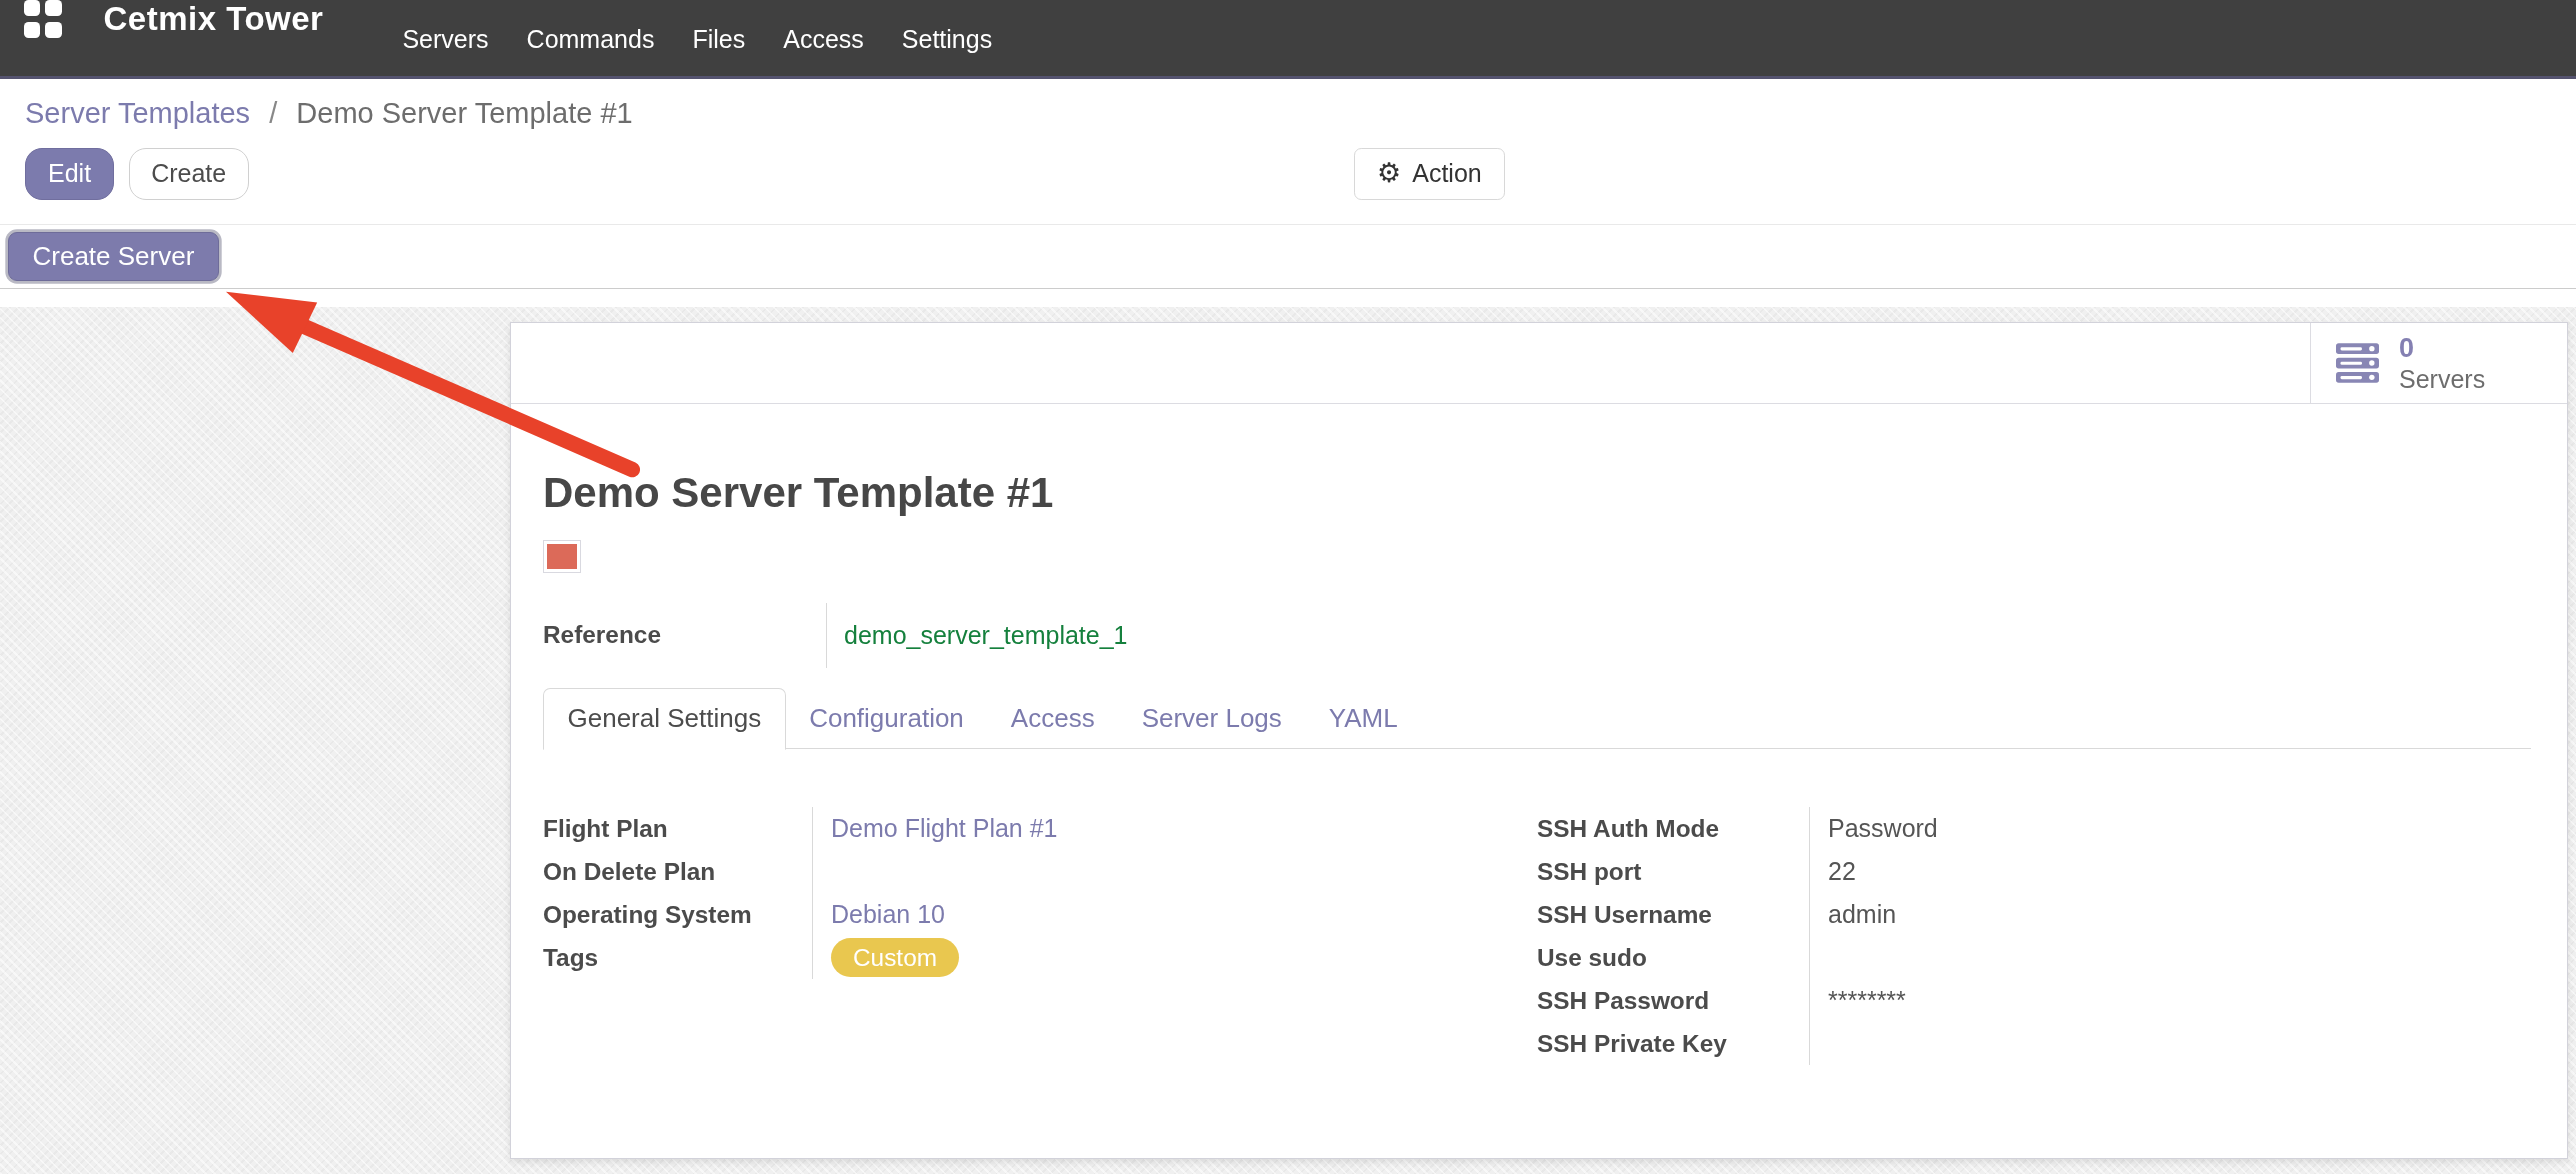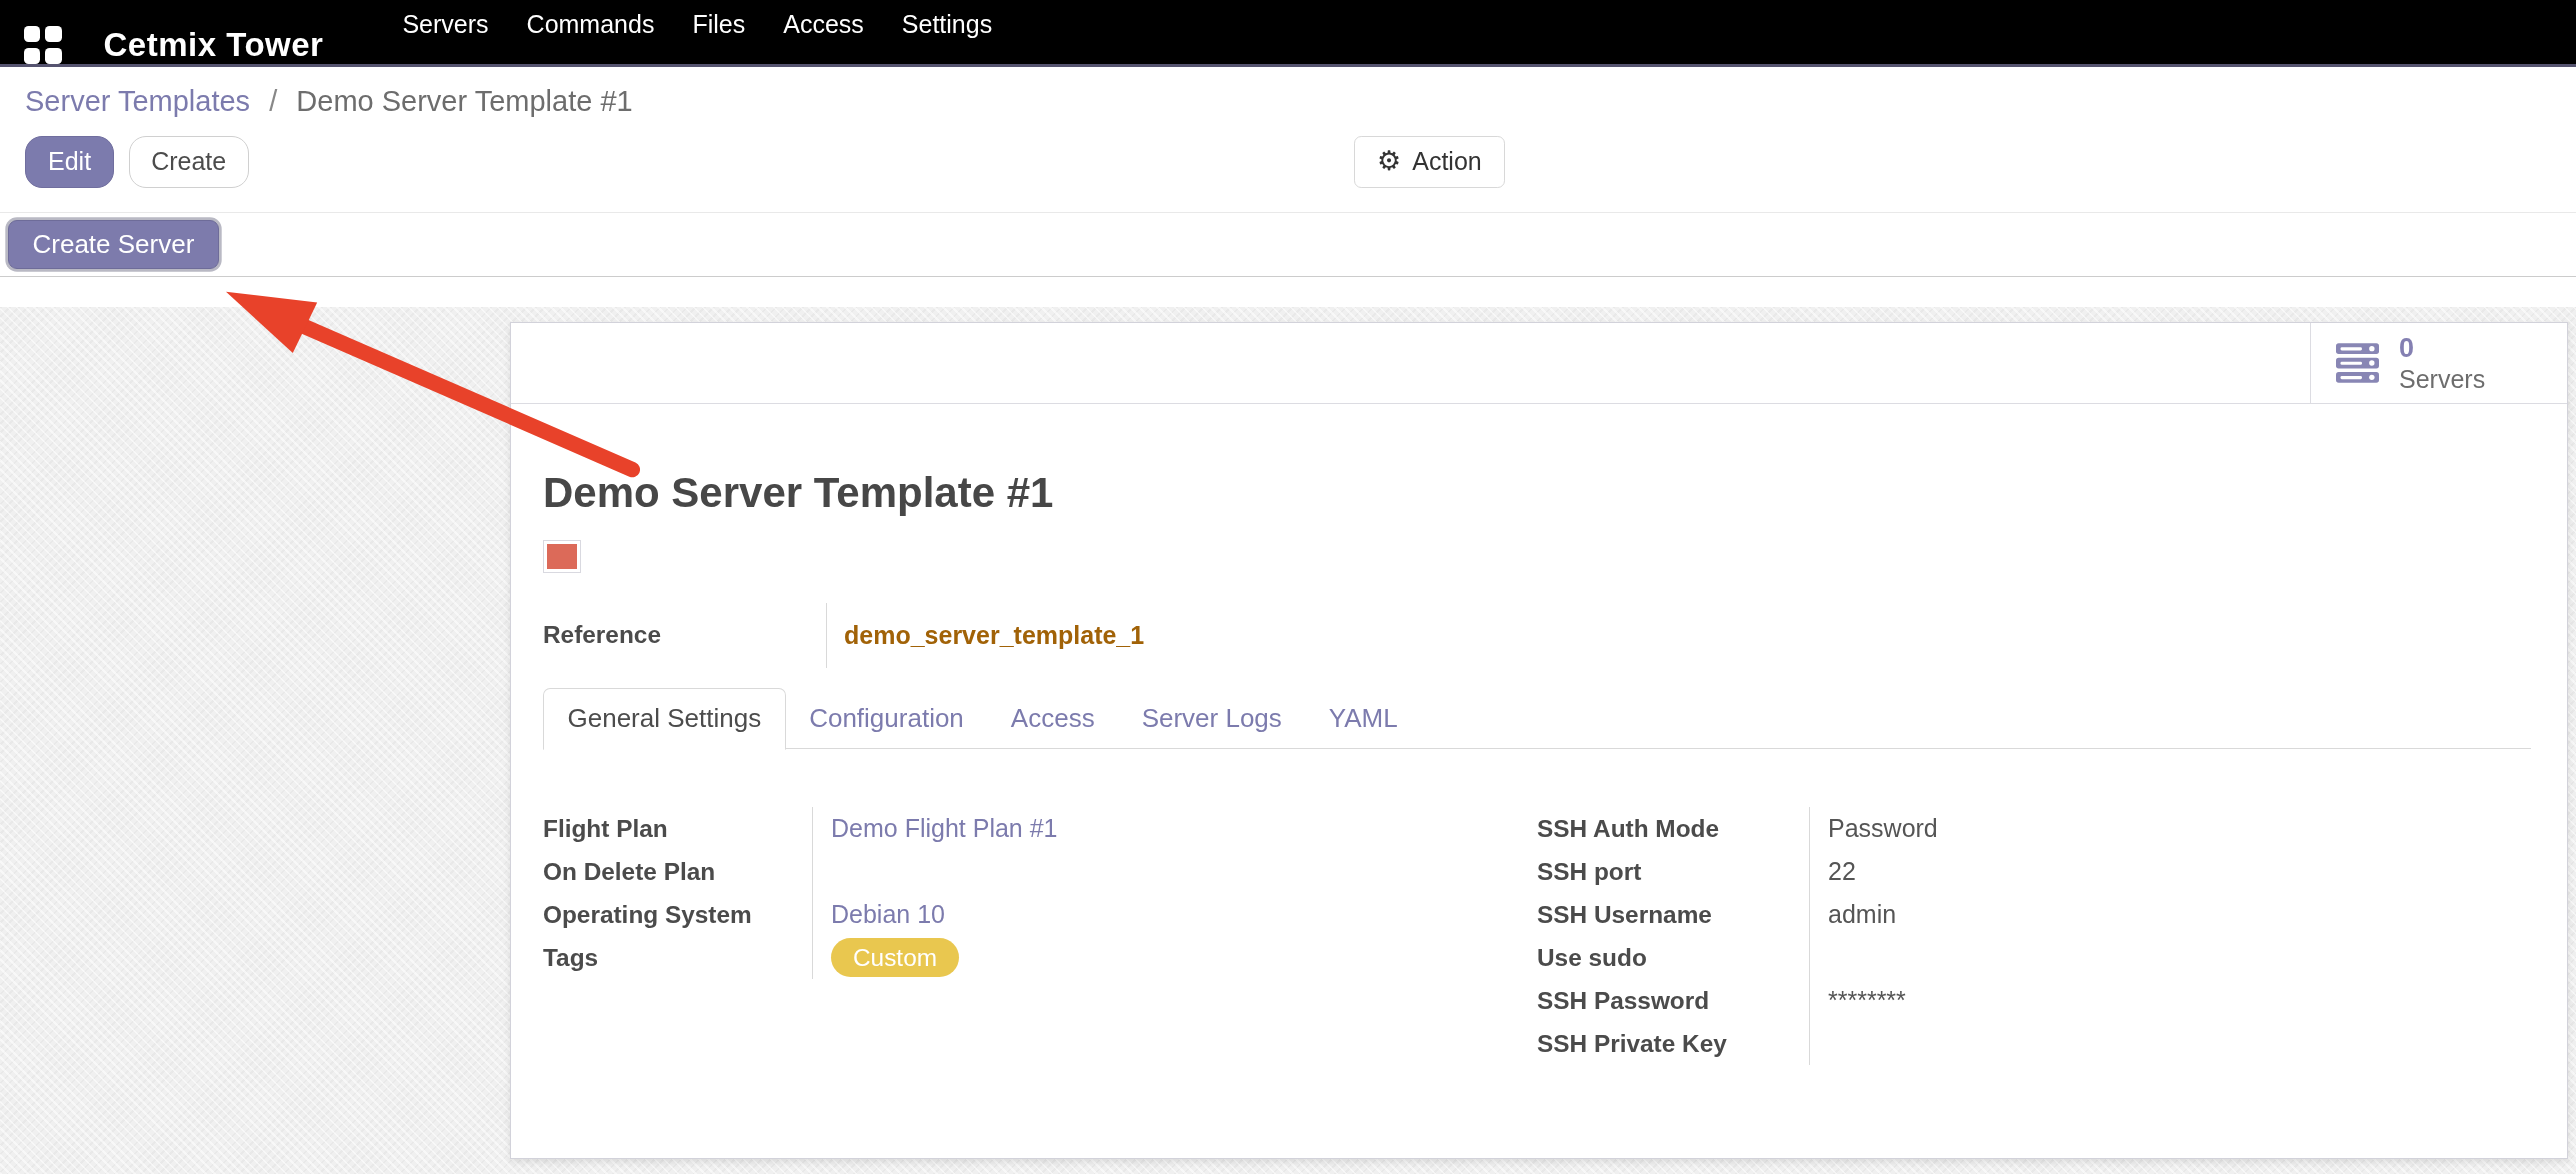--- a/index.html
+++ b/index.html
@@ -4,22 +4,22 @@
 <style>
   * { margin:0; padding:0; box-sizing:border-box; }
   html,body { width:2576px; height:1174px; overflow:hidden; }
   body {
     font-family:"Liberation Sans","DejaVu Sans",sans-serif;
     background:#ffffff; color:#4c4c4c; position:relative;
   }
 
   
   .navbar {
-    height:67px; background:#000000; border-bottom:3.6px solid #55536f;
-    display:flex; align-items:flex-end; padding:0 23.5px;
+    height:79px; background:#404040; border-bottom:3.6px solid #55536f;
+    display:flex; align-items:flex-start; padding:0 23.5px;
   }
   .apps-icon {
     width:38px; height:38px; display:grid; cursor:pointer;
     grid-template-columns:1fr 1fr; grid-template-rows:1fr 1fr; gap:5.4px;
   }
   .apps-icon span { background:#ffffff; border-radius:4.5px; }
   .brand {
     color:#ffffff; font-size:33px; font-weight:bold; margin-left:42px;
     letter-spacing:0.5px; cursor:pointer; white-space:nowrap;
   }
@@ -90,21 +90,21 @@
   .sheet-body { padding:0 36px 0 32px; }
   .sheet-title { font-size:42px; font-weight:bold; color:#474747; margin-top:65px; }
   .swatch {
     margin-top:23.5px; margin-left:0.9px; width:36px; height:31px;
     background:#dc6a59; border:3.6px solid #ffffff; outline:1.8px solid #d9d9e0;
   }
   .ref-row { margin-top:31px; display:flex; min-height:65px; align-items:stretch;gap:14px; }
   .ref-label { width:269px; font-size:24.4px; font-weight:bold; color:#4b4b4b; display:flex; align-items:center; }
   .ref-value {
     border-left:1.8px solid #d9d9d9; padding-left:17px; display:flex;
-    align-items:center; font-size:25px; color:#a16207;font-weight:bold;
+    align-items:center; font-size:25px; color:#15803d;
   }
 
   
   .tabs { margin-top:20px; display:flex; align-items:flex-end; border-bottom:1.8px solid #d9d9d9; }
   .tab {
     font-size:26px; color:#7c7bad; padding:14.5px 23.5px; cursor:pointer;
     margin-bottom:0; white-space:nowrap;
   }
   .tab.active {
     color:#4c4c4c; background:#ffffff; border:1.8px solid #d9d9d9;

